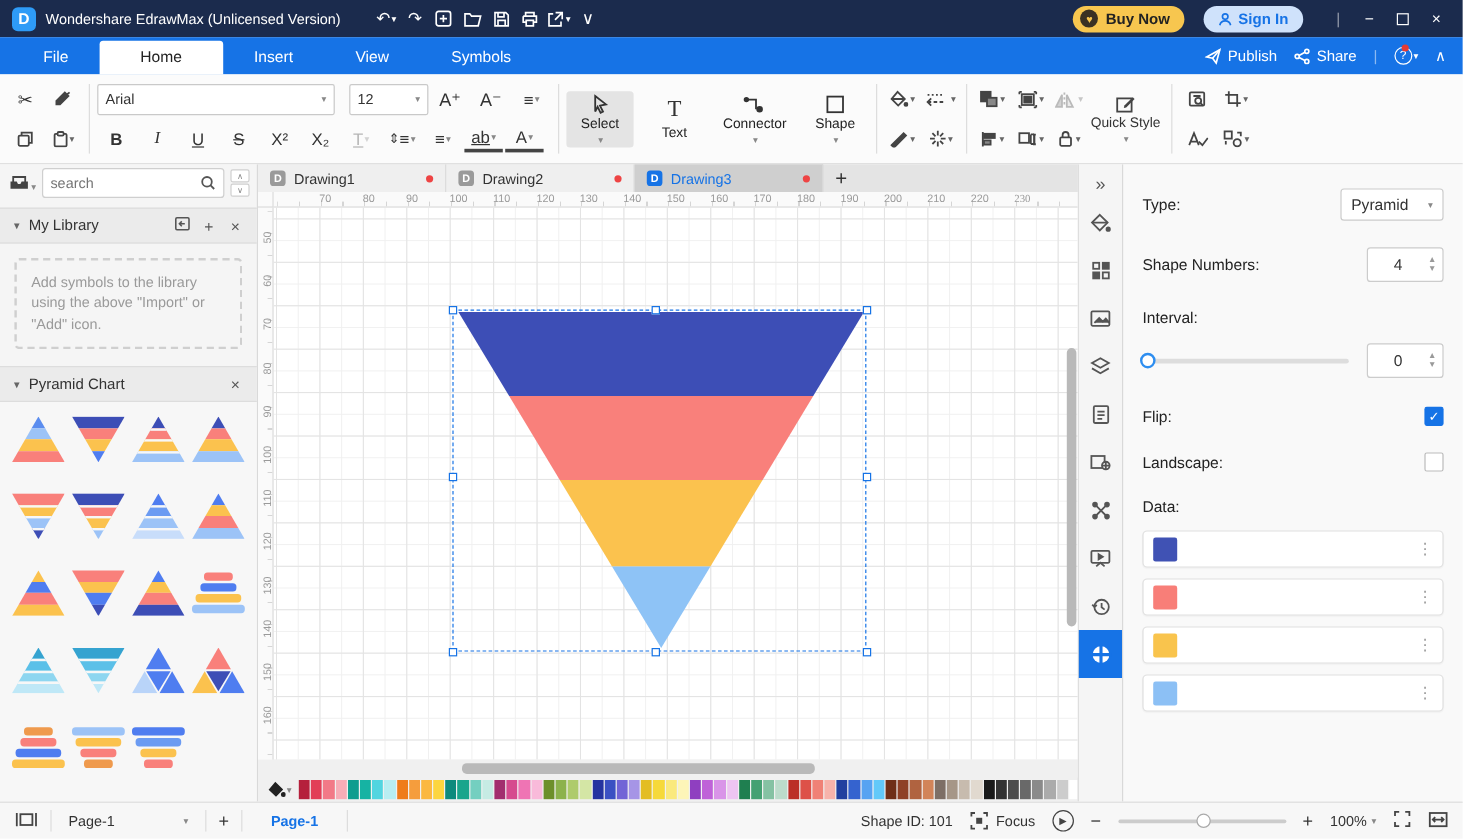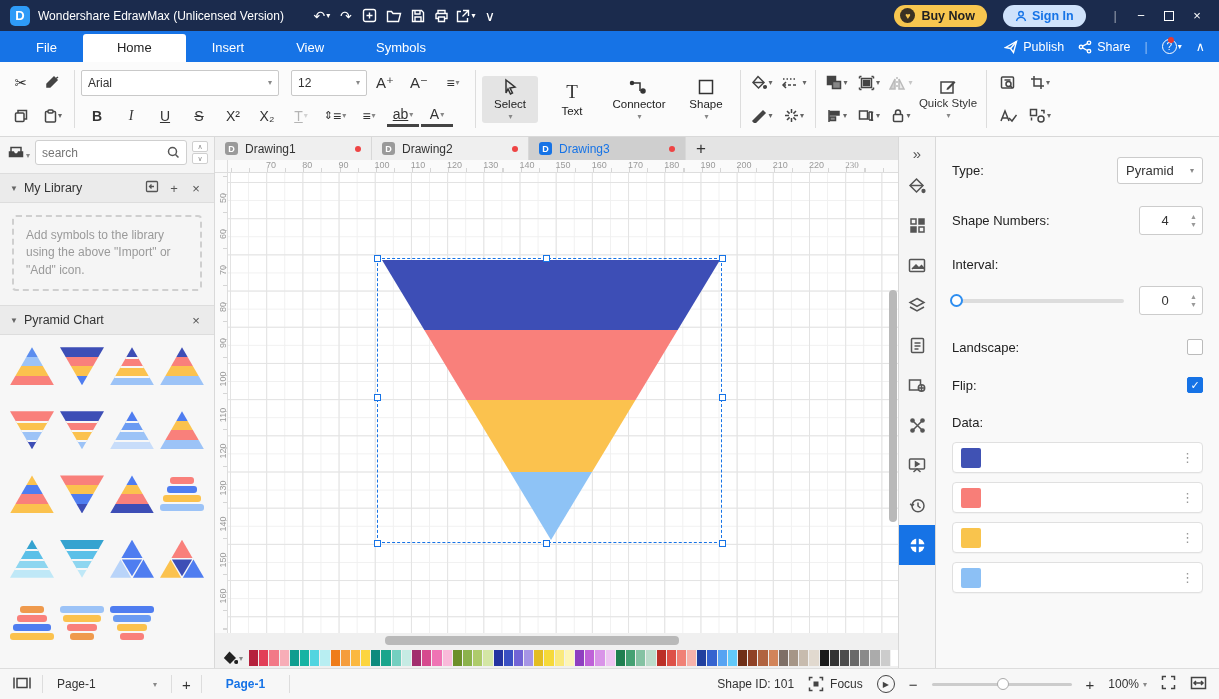--- a/index.html
+++ b/index.html
@@ -38,21 +38,21 @@
   
   .ribbon { height:75px; background:#fbfbfb; border-bottom:1px solid #d9d9d9; display:flex; align-items:stretch; padding:4px 6px; flex:0 0 75px; }
   .rgroup { display:flex; flex-direction:column; justify-content:space-around; }
   .rrow { display:flex; align-items:center; gap:2px; }
   .rsep { width:1px; background:#ddd; margin:4px 6px; }
   .ric { min-width:30px; height:28px; display:flex; align-items:center; justify-content:center; color:#333; font-size:15px; border-radius:3px; }
   .ric svg { stroke:#444; fill:none; stroke-width:1.5; }
   .ric .dd { color:#666; }
   .combo { height:26px; border:1px solid #c9c9c9; border-radius:2px; background:#fff; display:flex; align-items:center; padding:0 6px; justify-content:space-between; }
   .combo.font { width:198px; }
-  .combo.size { width:76px; margin-left:10px; }
+  .combo.size { width:66px; margin-left:10px; }
   .fmt { font-size:14px; width:32px; height:26px; display:flex; align-items:center; justify-content:center; }
   .bigtool { width:56px; display:flex; flex-direction:column; align-items:center; justify-content:center; gap:2px; border-radius:3px; padding:2px 0; }
   .bigtool.active { background:#e4e4e4; }
   .bigtool .lbl { font-size:11.5px; color:#222; }
   .bigtool svg { stroke:#333; fill:none; stroke-width:1.5; }
   .qstyle { width:64px; text-align:center; font-size:11.5px; display:flex; flex-direction:column; align-items:center; justify-content:center; gap:2px; }
   .dis { opacity:.35; }
 
   
   .main { flex:1; display:flex; min-height:0; }
@@ -940,26 +940,26 @@
             </div>
           <div class="spin">
             <span class="val">0</span>
             <span class="arr">
                 <span>▲</span>
                 <span>▼</span>
               </span>
           </div>
         </div>
         <div class="rp-row">
+          <span class="rp-label">Flip:</span>
+          <div class="cbx checked">✓</div>
+        </div>
+        <div class="rp-row">
           <span class="rp-label">Landscape:</span>
           <div class="cbx"></div>
-        </div>
-        <div class="rp-row">
-          <span class="rp-label">Flip:</span>
-          <div class="cbx checked">✓</div>
         </div>
         <div class="data-label">Data:</div>
         <div id="data-rows">
             <div class="data-row">
               <div class="sw" style="background: rgb(64, 82, 180);"></div>
               <span class="kb">⋮</span>
             </div>
             <div class="data-row">
               <div class="sw" style="background: rgb(248, 126, 120);"></div>
               <span class="kb">⋮</span>

